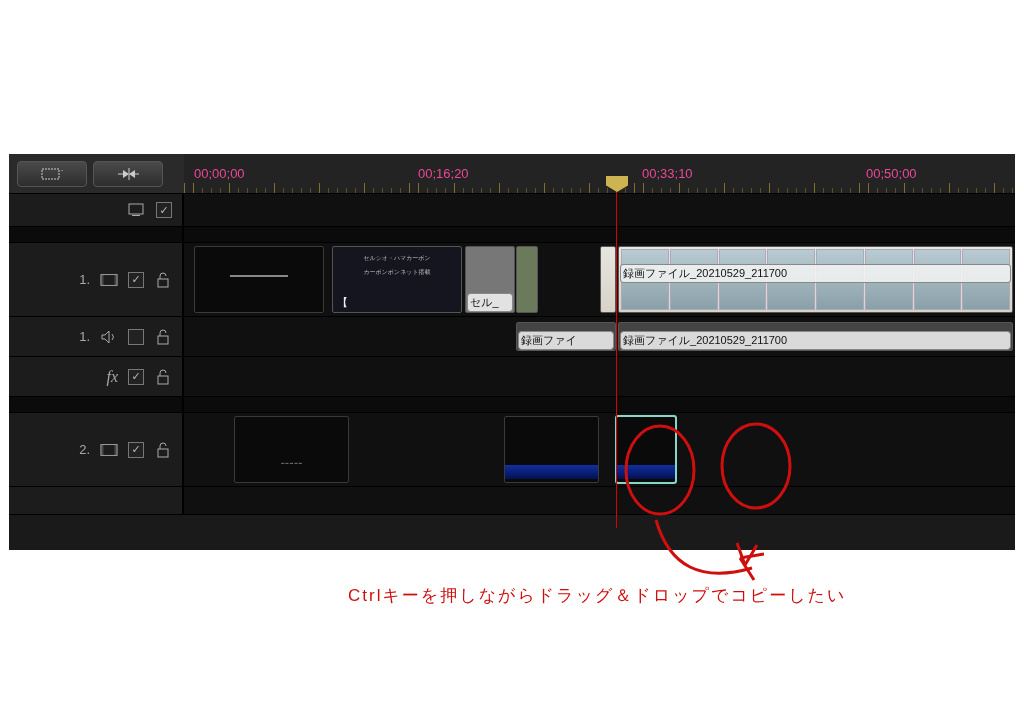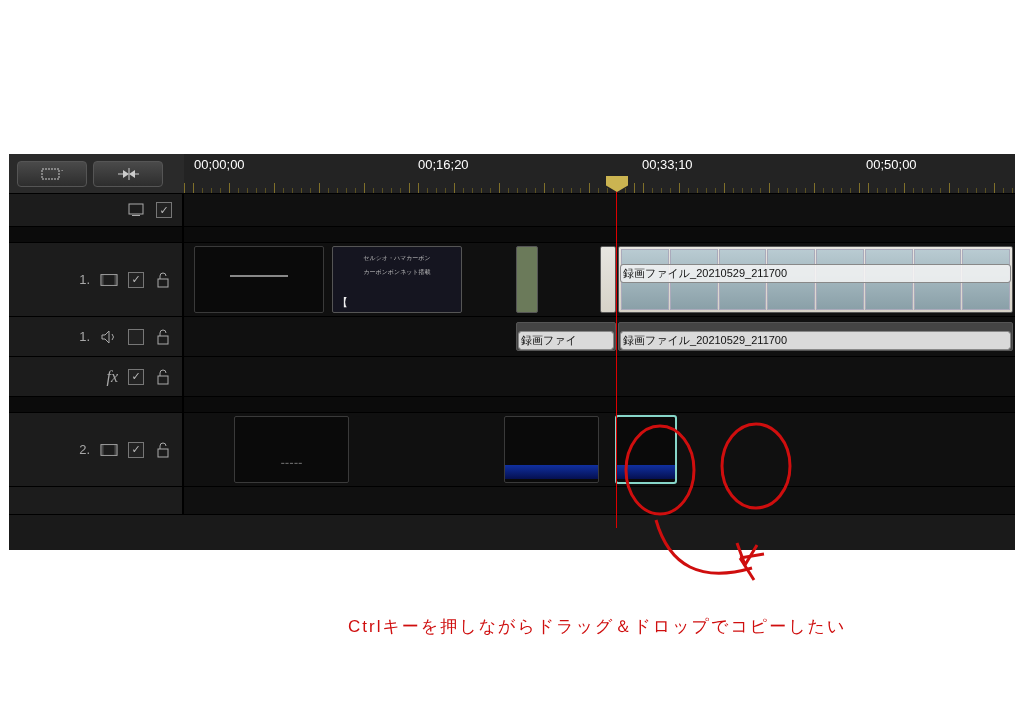--- a/index.html
+++ b/index.html
@@ -63,23 +63,23 @@
 }
 .tick-minor {
   position: absolute;
   bottom: 0;
   width: 1px;
   height: 5px;
   background: #5a5020;
 }
 .tc-label {
   position: absolute;
-  top: 3px;
+  top: 12px;
   font-size: 13px;
-  color: #ffffff;
+  color: #ec4899;
   text-align: center;
 }
 .playhead {
   position: absolute;
   top: 0;
   bottom: 0;
   width: 1px;
   background: #d00;
   z-index: 20;
 }
@@ -356,20 +356,23 @@
     <div class="track-body">
       <div class="clip dark" style="left:10px;width:130px">
         <div style="position:absolute;top:28px;left:35px;right:35px;height:6px;display:flex;gap:2px">
             <span style="flex:1;background:#888;height:2px"></span>
           </div>
       </div>
       <div class="clip blue" style="left:148px;width:130px;background:#151520">
         <div class="txt" style="font-size:6px;color:#bbb;text-align:center;padding-top:8px">セルシオ・ハマカーボン<br><br>カーボンボンネット搭載</div>
         <div class="lbl2">【</div>
       </div>
+      <div class="clip" style="left:281px;width:50px;background:#777">
+        <div class="lbl">セル_</div>
+      </div>
       <div class="clip" style="left:332px;width:22px;background:#6b7a5a"></div>
       <div class="clip vid" style="left:416px;width:16px"></div>
       <div class="clip vid" style="left:434px;width:395px">
         <div class="thumbs">
           <span></span>
             <span></span>
             <span></span>
             <span></span>
             <span></span>
             <span></span>
@@ -466,13 +469,13 @@
 </div>
 
 <svg class="anno" style="left:0;top:0" width="1024" height="725">
   <ellipse cx="660" cy="470" rx="34" ry="44" fill="none" stroke="#cf0e0e" stroke-width="3"></ellipse>
   <ellipse cx="756" cy="466" rx="34" ry="42" fill="none" stroke="#cf0e0e" stroke-width="3"></ellipse>
   <path d="M656 520 q20 70 96 48" fill="none" stroke="#cf0e0e" stroke-width="3"></path>
   <path d="M752 568 l-14 -22 M752 568 l-24 4" fill="none" stroke="#cf0e0e" stroke-width="3" transform="rotate(180 746 563)"></path>
   <path d="M745 565 l12 -20 M745 565 l-8 -22" fill="none" stroke="#cf0e0e" stroke-width="3"></path>
 </svg>
 
-<div class="annotation" style="left:348px;top:615px">Ctrlキーを押しながらドラッグ＆ドロップでコピーしたい</div>
+<div class="annotation" style="left:348px;top:584px">Ctrlキーを押しながらドラッグ＆ドロップでコピーしたい</div>
 
 </body></html>

